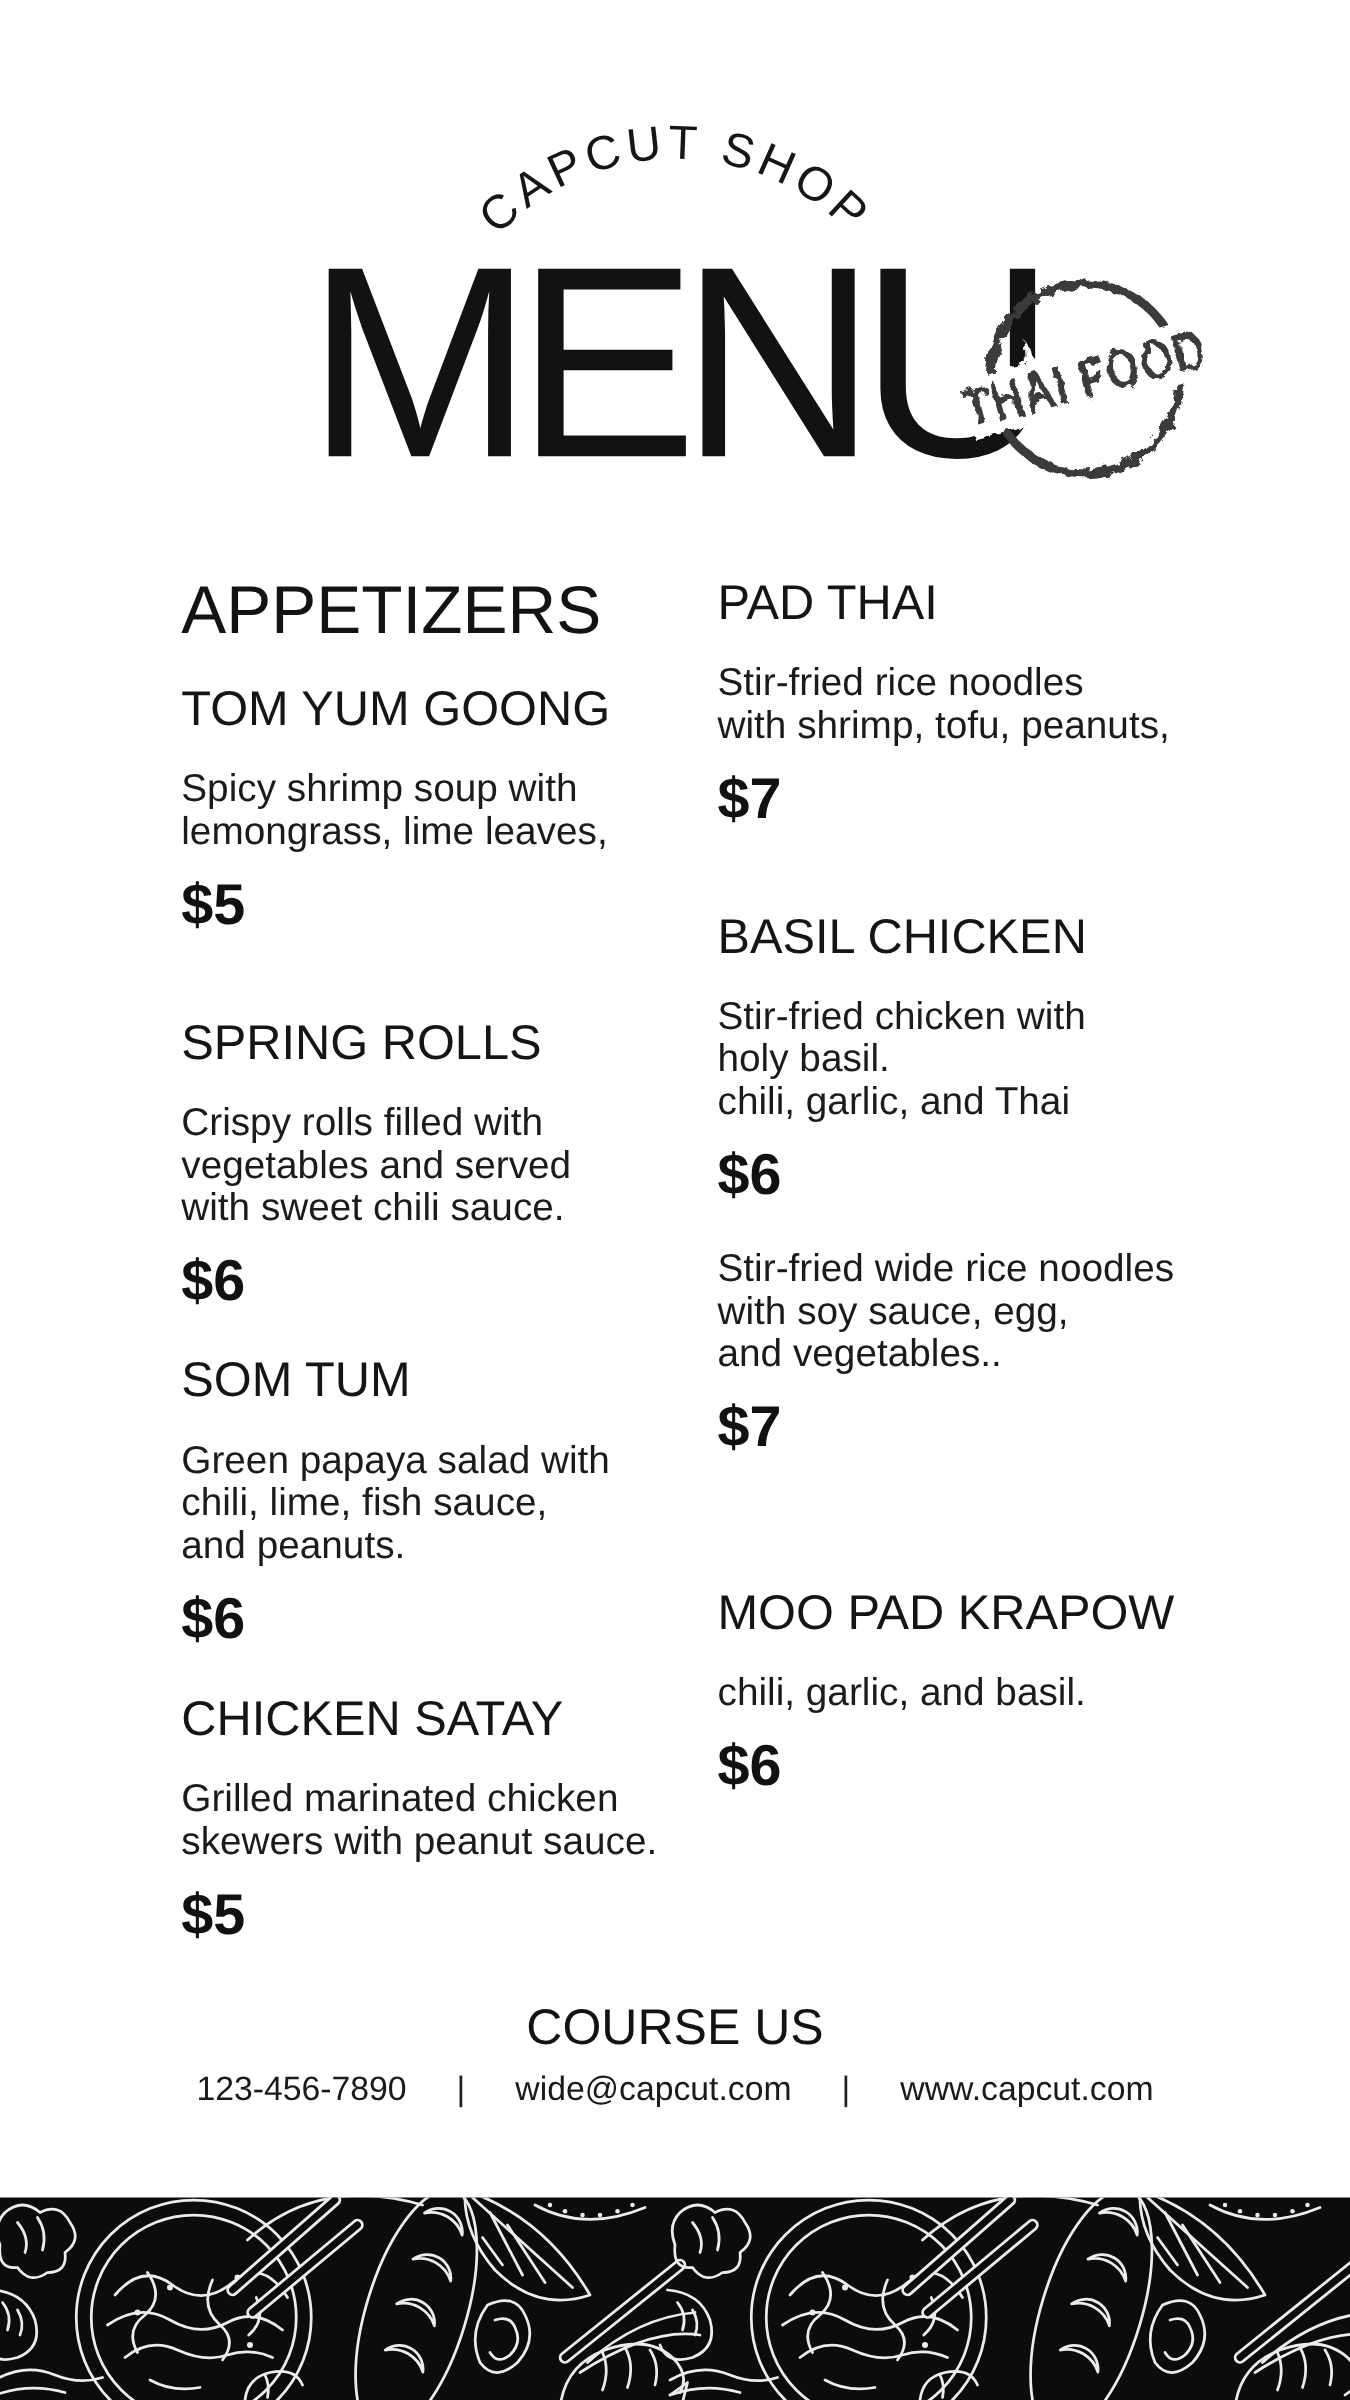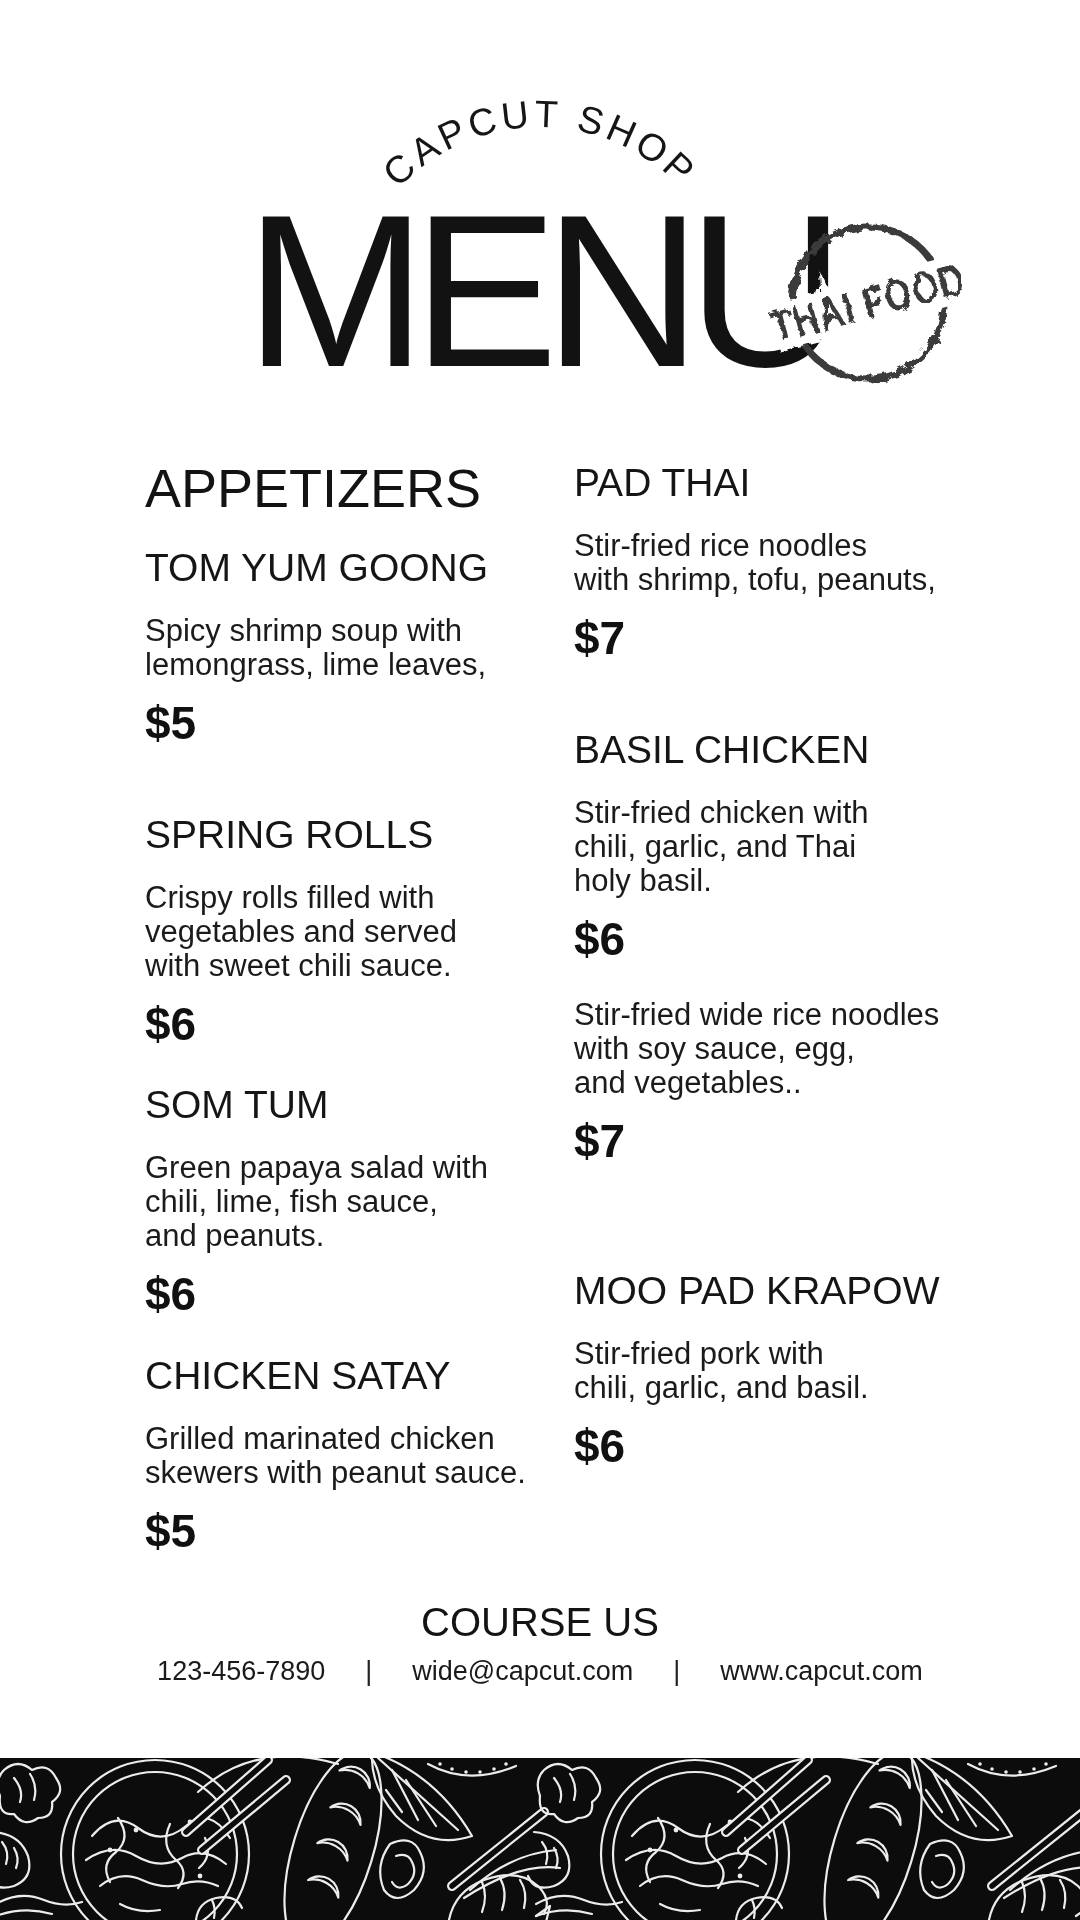--- a/index.html
+++ b/index.html
@@ -125,39 +125,38 @@
           <div class="dline">Stir-fried rice noodles</div>
           <div class="dline">with shrimp, tofu, peanuts,</div>
         </div>
         <div class="price">$7</div>
       </article>
 
       <article class="item">
         <h3>BASIL CHICKEN</h3>
         <div class="desc">
           <div class="dline">Stir-fried chicken with</div>
+          <div class="dline">holy basil.</div>
           <div class="dline">chili, garlic, and Thai</div>
-          <div class="dline">holy basil.</div>
         </div>
         <div class="price">$6</div>
       </article>
 
       <article class="item">
         <div class="desc">
           <div class="dline">Stir-fried wide rice noodles</div>
           <div class="dline">with soy sauce, egg,</div>
           <div class="dline">and vegetables..</div>
         </div>
         <div class="price">$7</div>
       </article>
 
       <article class="item">
         <h3>MOO PAD KRAPOW</h3>
         <div class="desc">
-          <div class="dline">Stir-fried pork with</div>
           <div class="dline">chili, garlic, and basil.</div>
         </div>
         <div class="price">$6</div>
       </article>
     </section>
   </main>
 
   <section class="contact">
     <h2>COURSE US</h2>
     <div class="contact-row">

